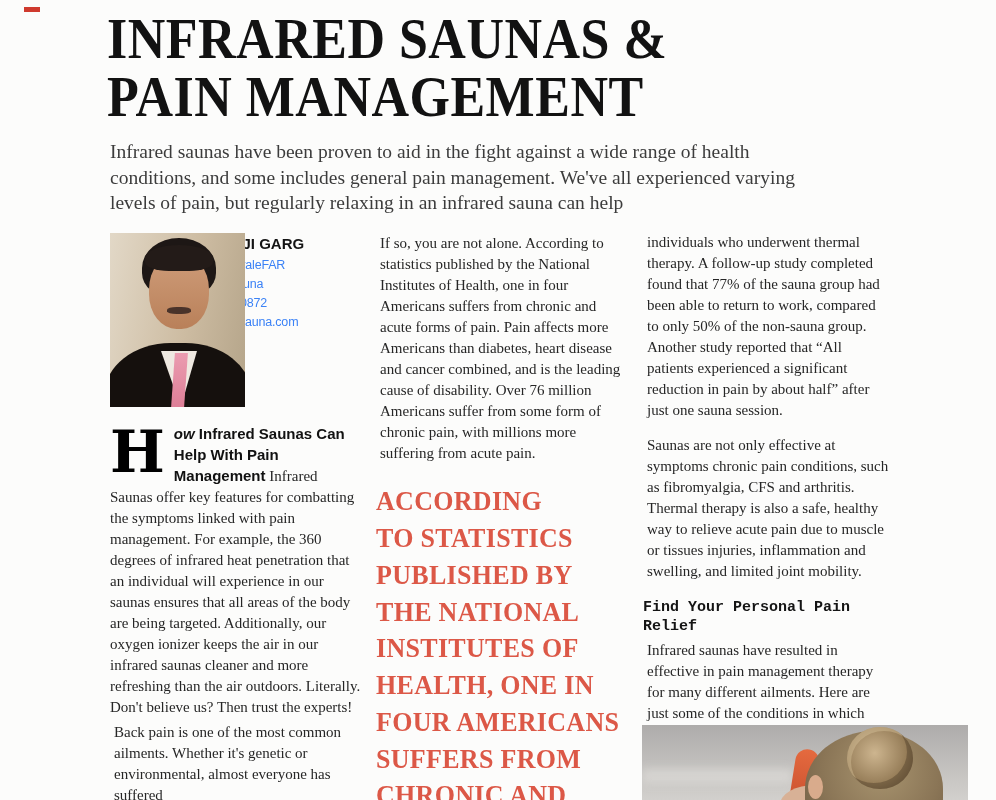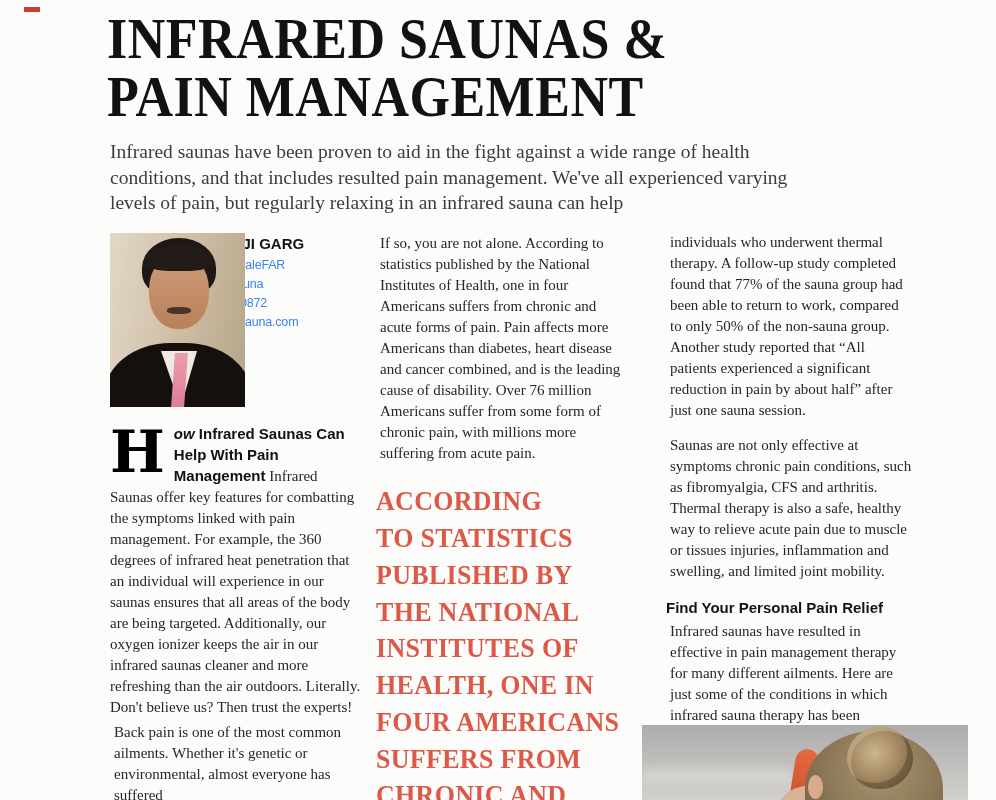--- a/index.html
+++ b/index.html
@@ -35,28 +35,28 @@
   .author-meta{margin-left:65px;padding-top:1px;}
   .author-name{font:700 15px/20px "Liberation Sans",sans-serif;color:#141414;margin-bottom:2px;}
   .author-lines{font:400 12.5px/19px "Liberation Sans",sans-serif;color:#3b82f6;
                 letter-spacing:-.2px;white-space:pre-line;}
 
   
   .col{position:absolute;width:252px;font:400 15px/21px "Liberation Serif",serif;color:#262626;}
   .col p{margin:4px;}
   .col1{left:110px;top:424px;height:376px;overflow:hidden;}
   .col2{left:376px;top:229px;height:571px;overflow:hidden;width:256px;}
-  .col3{left:666px;top:228px;height:572px;}
+  .col3{left:643px;top:228px;height:572px;}
 
   .dropcap{float:left;font:700 58px/48px "DejaVu Serif",serif;color:#000;
            margin:4px 9px 0 0;}
   .lead-head{font:700 15px/20.5px "Liberation Sans",sans-serif;color:#111;}
   .lead-head i{font-style:italic;}
   h3.sub{font:700 15px/19px "Liberation Sans",sans-serif;color:#141414;margin:24px 0 5px 0;}
-  .col3 h3.sub{margin:16px 0 2px 0;}
+  .col3 h3.sub{margin:16px 0 2px 0;font-family:Liberation Mono, monospace;}
   .gap{margin-top:14px !important;}
 
   .pullquote{margin-top:19px;width:260px;font:700 26px/35px "Liberation Serif",serif;
              color:#dc5847;letter-spacing:.3px;white-space:pre-line;transform:scaleY(1.05);
              transform-origin:top left;}
 
   .bold-run{font-weight:700;font-family:"Liberation Sans",sans-serif;font-size:14px;}
 
   
   .photo2{position:absolute;left:642px;top:725px;width:326px;height:80px;overflow:hidden;
@@ -81,21 +81,21 @@
 
 <div class="page">
 
   <div class="top-dash"></div>
 
   <h1 class="title">
     <span>INFRARED SAUNAS &amp;</span>
     <span>PAIN MANAGEMENT</span>
   </h1>
 
-  <p class="intro">Infrared saunas have been proven to aid in the fight against a wide range of health conditions, and that includes resulted pain management. We've all experienced varying levels of pain, but regularly relaxing in an infrared sauna can help</p>
+  <p class="intro">Infrared saunas have been proven to aid in the fight against a wide range of health conditions, and some includes general pain management. We've all experienced varying levels of pain, but regularly relaxing in an infrared sauna can help</p>
 
   <div class="author">
     <div class="author-photo">
       <div class="ap-hair"></div>
       <div class="ap-face"></div>
       <div class="ap-fringe"></div>
       <div class="ap-mustache"></div>
       <div class="ap-suit"></div>
       <div class="ap-shirt"></div>
       <div class="ap-tie"></div>

